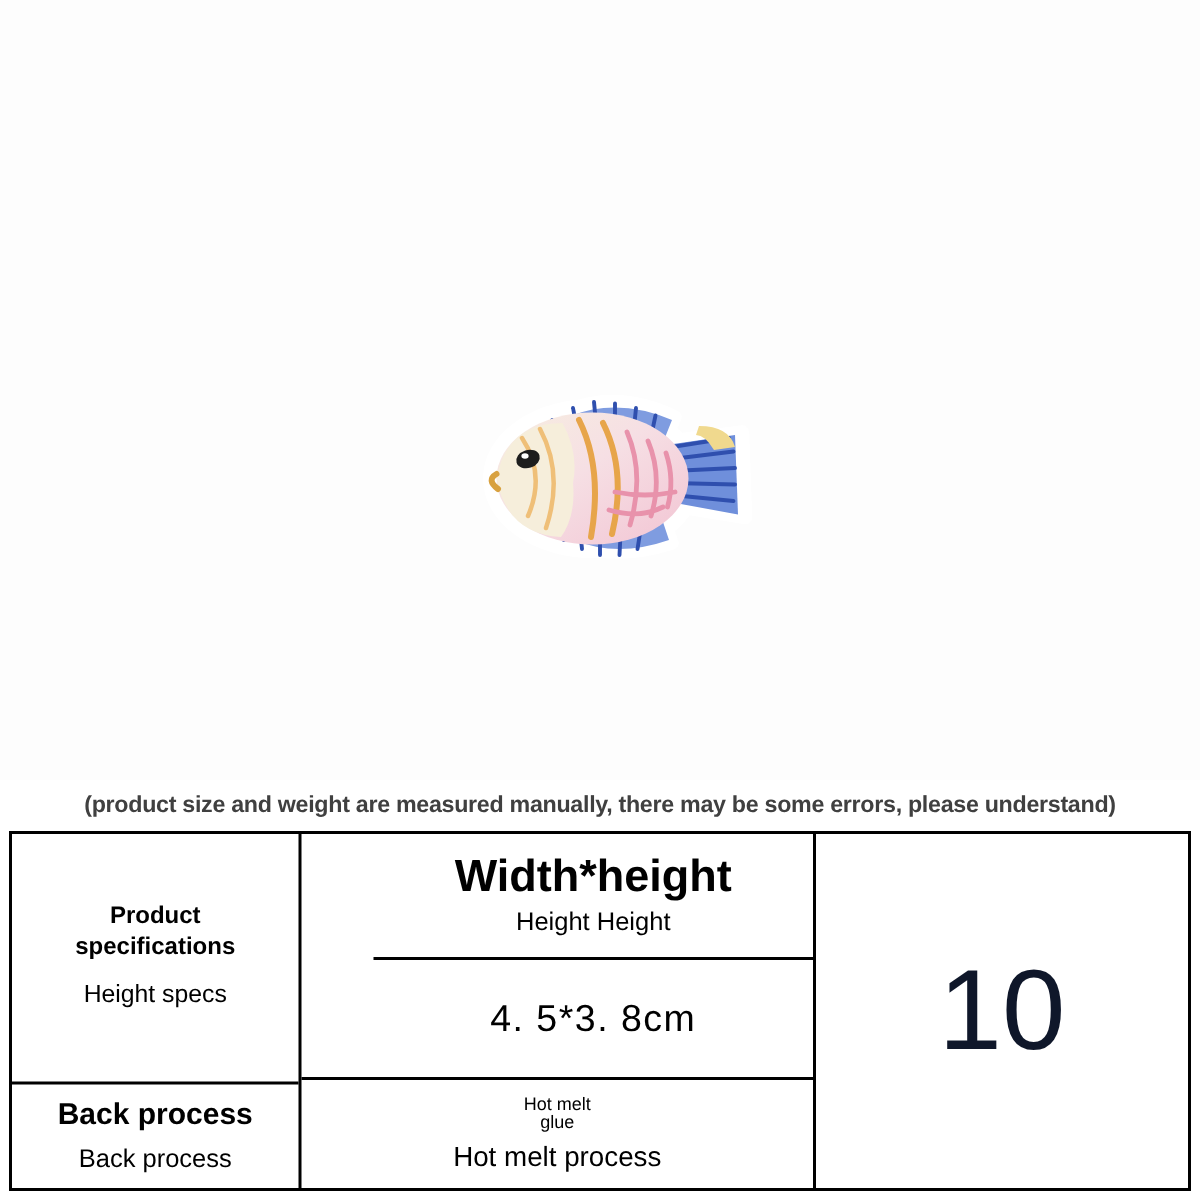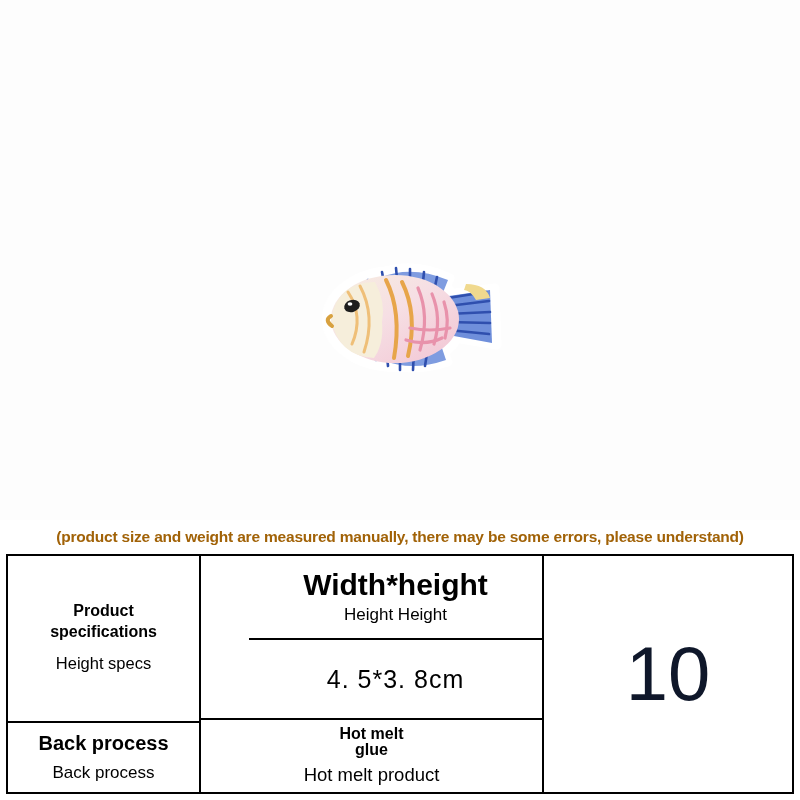--- a/index.html
+++ b/index.html
@@ -37,21 +37,21 @@
   
   .disclaimer {
     position: absolute;
     left: 0;
     top: 528px;
     width: 800px;
     text-align: center;
     font-size: 15.5px;
     font-weight: bold;
     letter-spacing: -0.2px;
-    color: #a16207;
+    color: #404040;
     font-family: "Liberation Sans", sans-serif;
   }
 
   
   .spec-table {
     position: absolute;
     left: 6px;
     top: 554px;
     width: 788px;
     height: 240px;
@@ -158,22 +158,22 @@
   .mid-bottom {
     height: 74px;
     border-top: 2px solid #000;
     display: flex;
     flex-direction: column;
     align-items: center;
     justify-content: center;
     box-sizing: border-box;
   }
   .mid-bottom .l1 {
-    font-size: 16px;
-    font-weight: bold;
+    font-size: 12px;
+    font-weight: normal;
     line-height: 1.0;
     font-family: "Liberation Sans", sans-serif;
   }
   .mid-bottom .l2 {
     font-size: 18.5px;
     margin-top: 6px;
     font-family: "Liberation Sans", sans-serif;
   }
 
   .qty {
@@ -300,21 +300,21 @@
     <div class="mid-top">
       <div class="mid-head">
         <div class="big">Width*height</div>
         <div class="sub">Height Height</div>
       </div>
       <div class="mid-size">4. 5*3. 8cm</div>
     </div>
     <div class="mid-bottom">
       <div class="l1">Hot melt</div>
       <div class="l1">glue</div>
-      <div class="l2">Hot melt product</div>
+      <div class="l2">Hot melt process</div>
     </div>
   </div>
 
   <div class="col-right">
     <div class="qty">10</div>
   </div>
 
 </div>
 
 </body></html>

